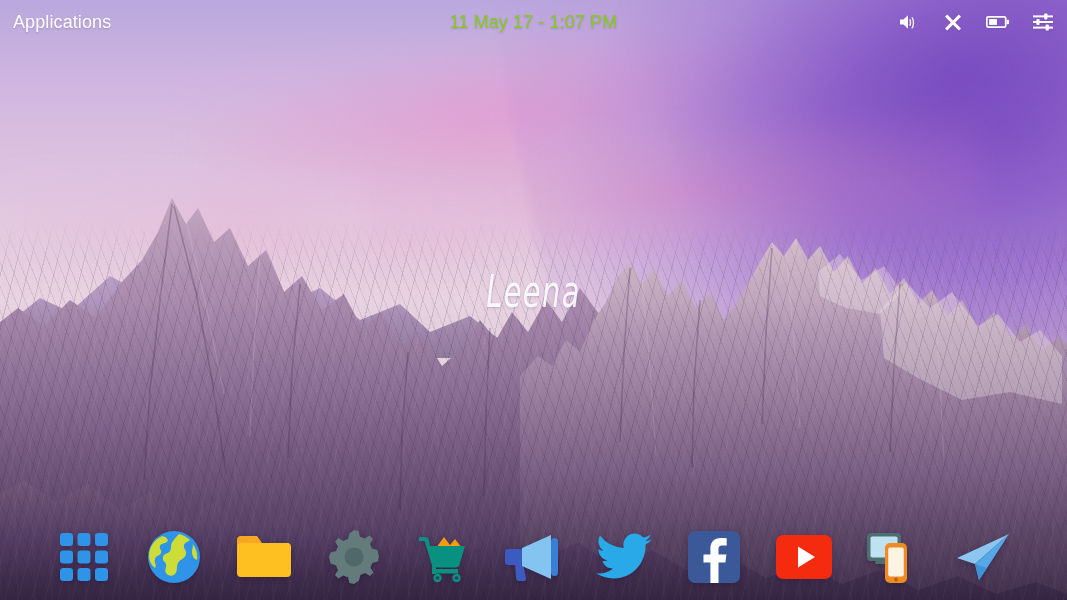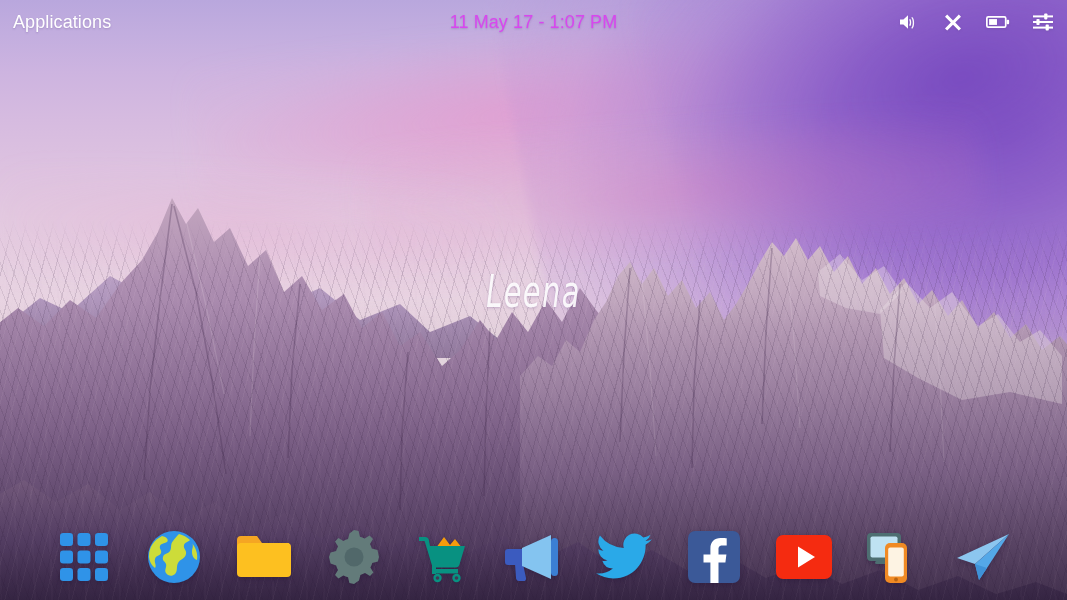--- a/index.html
+++ b/index.html
@@ -213,21 +213,21 @@
   .topbar-center {
     position: absolute;
     left: 0; right: 0;
     text-align: center;
     pointer-events: none;
   }
   .clock {
     display: inline-block;
     font-size: 18px;
     line-height: 20px;
-    color: #d946ef;
+    color: #84cc16;
     letter-spacing: 0.1px;
     pointer-events: auto;
     text-shadow: 0 1px 2px rgba(90,60,130,0.28);
   }
   .tray {
     position: absolute;
     right: 12px;
     display: flex;
     align-items: center;
     gap: 21px;

